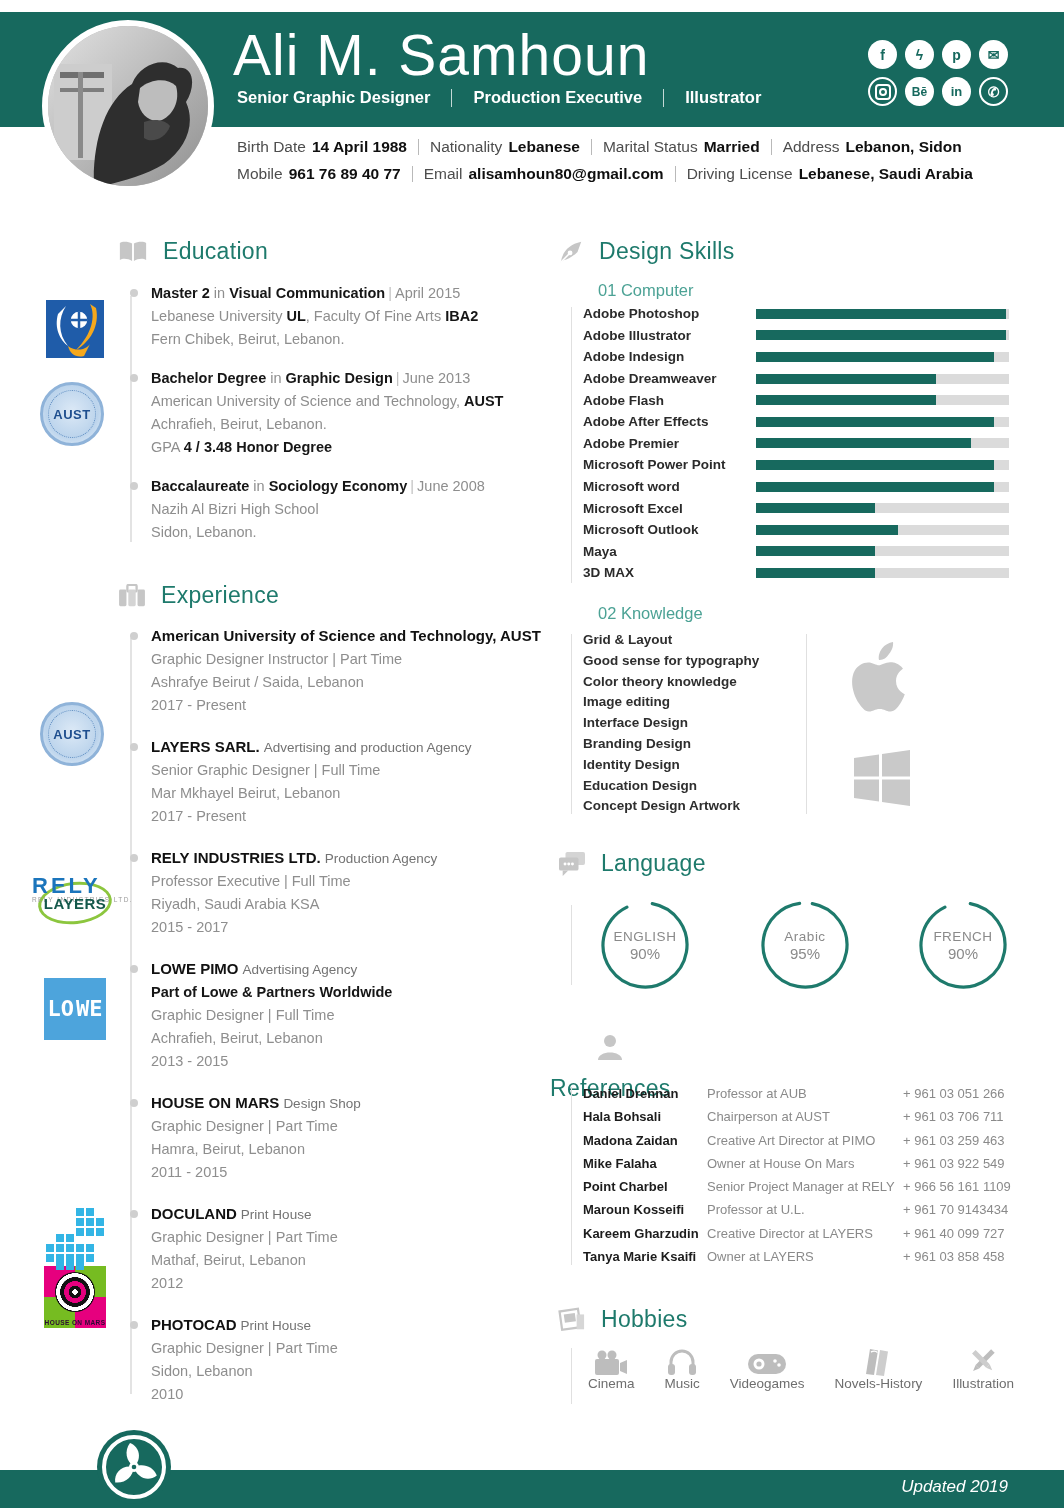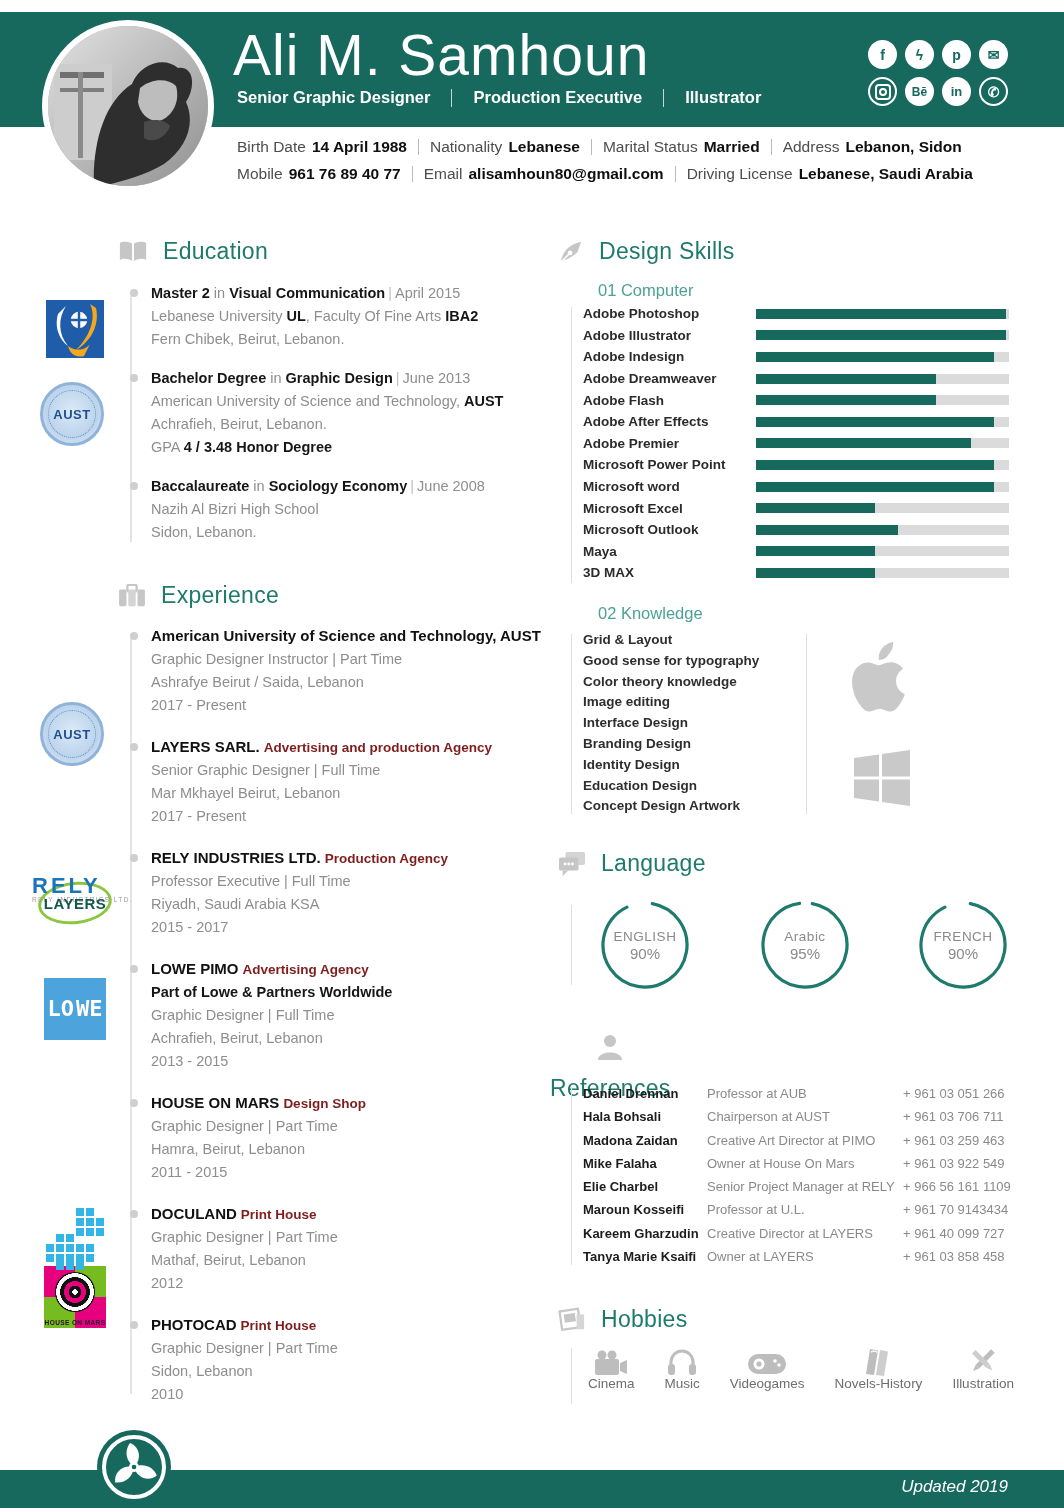--- a/index.html
+++ b/index.html
@@ -39,21 +39,21 @@
   
   .timeline{position:absolute;width:2px;background:#e3e3e3;}
   .entry{position:relative;margin-bottom:16px;font-size:14.5px;line-height:23px;}
   .entry::before{content:'';position:absolute;left:-21px;top:7px;width:8px;height:8px;border-radius:50%;background:#cfcfcf;}
   .xentry{margin-bottom:18px;}
   .xentry::before{top:8px;}
   .g{color:#8E8E8E;}
   .b{font-weight:bold;color:#161616;}
   .sep{color:#c0c0c0;font-weight:300;padding:0 3px;}
   .company{font-weight:bold;color:#111;font-size:15px;}
-  .tag{color:#7f1d1d;font-size:13.5px;font-weight:bold;}
+  .tag{color:#737373;font-size:13.5px;}
 
   
   .logo{position:absolute;display:flex;align-items:center;justify-content:center;}
   .lu-logo{width:58px;height:58px;background:#1F5CA9;position:relative;overflow:hidden;}
   .aust-logo{width:64px;height:64px;border-radius:50%;border:3px solid #8FB3D9;box-sizing:border-box;
              background:radial-gradient(circle at 50% 45%, #dce9f6 0%, #bcd4ec 60%, #e8f1fa 100%);
              display:flex;align-items:center;justify-content:center;position:relative;}
   .aust-logo::before{content:'';position:absolute;inset:5px;border:1px dotted #5d8cc0;border-radius:50%;}
   .aust-txt{font-size:13px;font-weight:bold;color:#1F4F8F;letter-spacing:.5px;}
   .layers-logo{width:78px;height:46px;position:relative;display:flex;align-items:center;justify-content:center;}
@@ -541,21 +541,21 @@
       <div class="ref-phone">+ 961 03 051 266</div>
     <div class="ref-name">Hala Bohsali</div>
       <div class="ref-role">Chairperson at AUST</div>
       <div class="ref-phone">+ 961 03 706 711</div>
     <div class="ref-name">Madona Zaidan</div>
       <div class="ref-role">Creative Art Director at PIMO</div>
       <div class="ref-phone">+ 961 03 259 463</div>
     <div class="ref-name">Mike Falaha</div>
       <div class="ref-role">Owner at House On Mars</div>
       <div class="ref-phone">+ 961 03 922 549</div>
-    <div class="ref-name">Elie Charbel</div>
+    <div class="ref-name">Point Charbel</div>
       <div class="ref-role">Senior Project Manager at RELY</div>
       <div class="ref-phone">+ 966 56 161 1109</div>
     <div class="ref-name">Maroun Kosseifi</div>
       <div class="ref-role">Professor at U.L.</div>
       <div class="ref-phone">+ 961 70 9143434</div>
     <div class="ref-name">Kareem Gharzudin</div>
       <div class="ref-role">Creative Director at LAYERS</div>
       <div class="ref-phone">+ 961 40 099 727</div>
     <div class="ref-name">Tanya Marie Ksaifi</div>
       <div class="ref-role">Owner at LAYERS</div>

